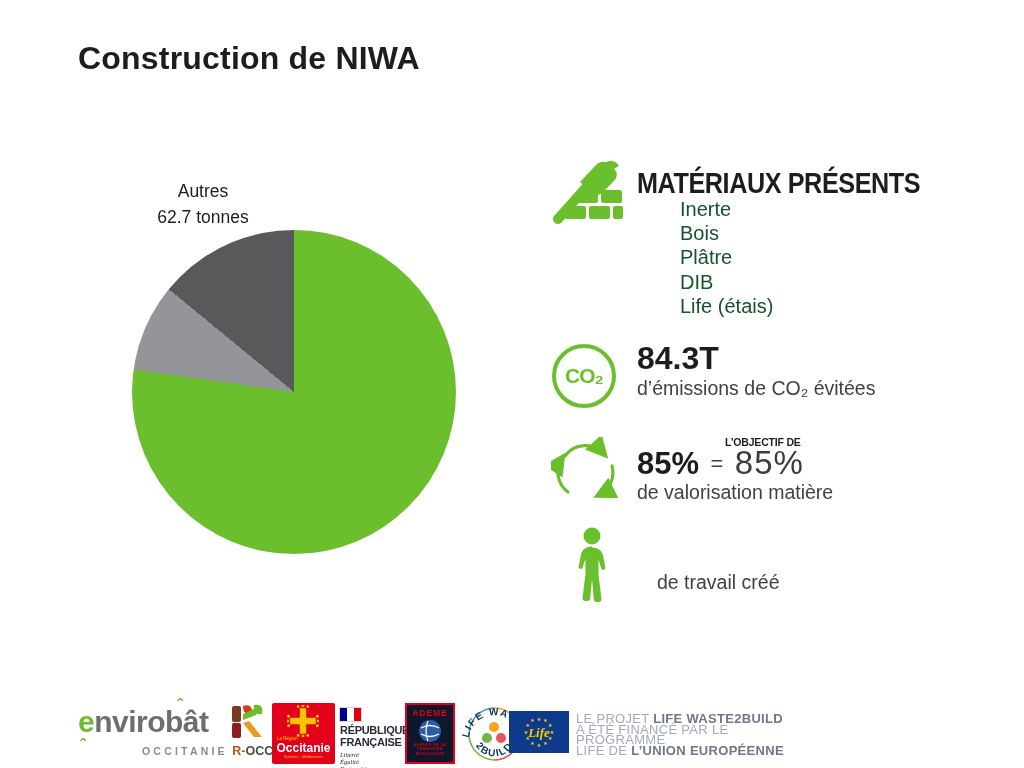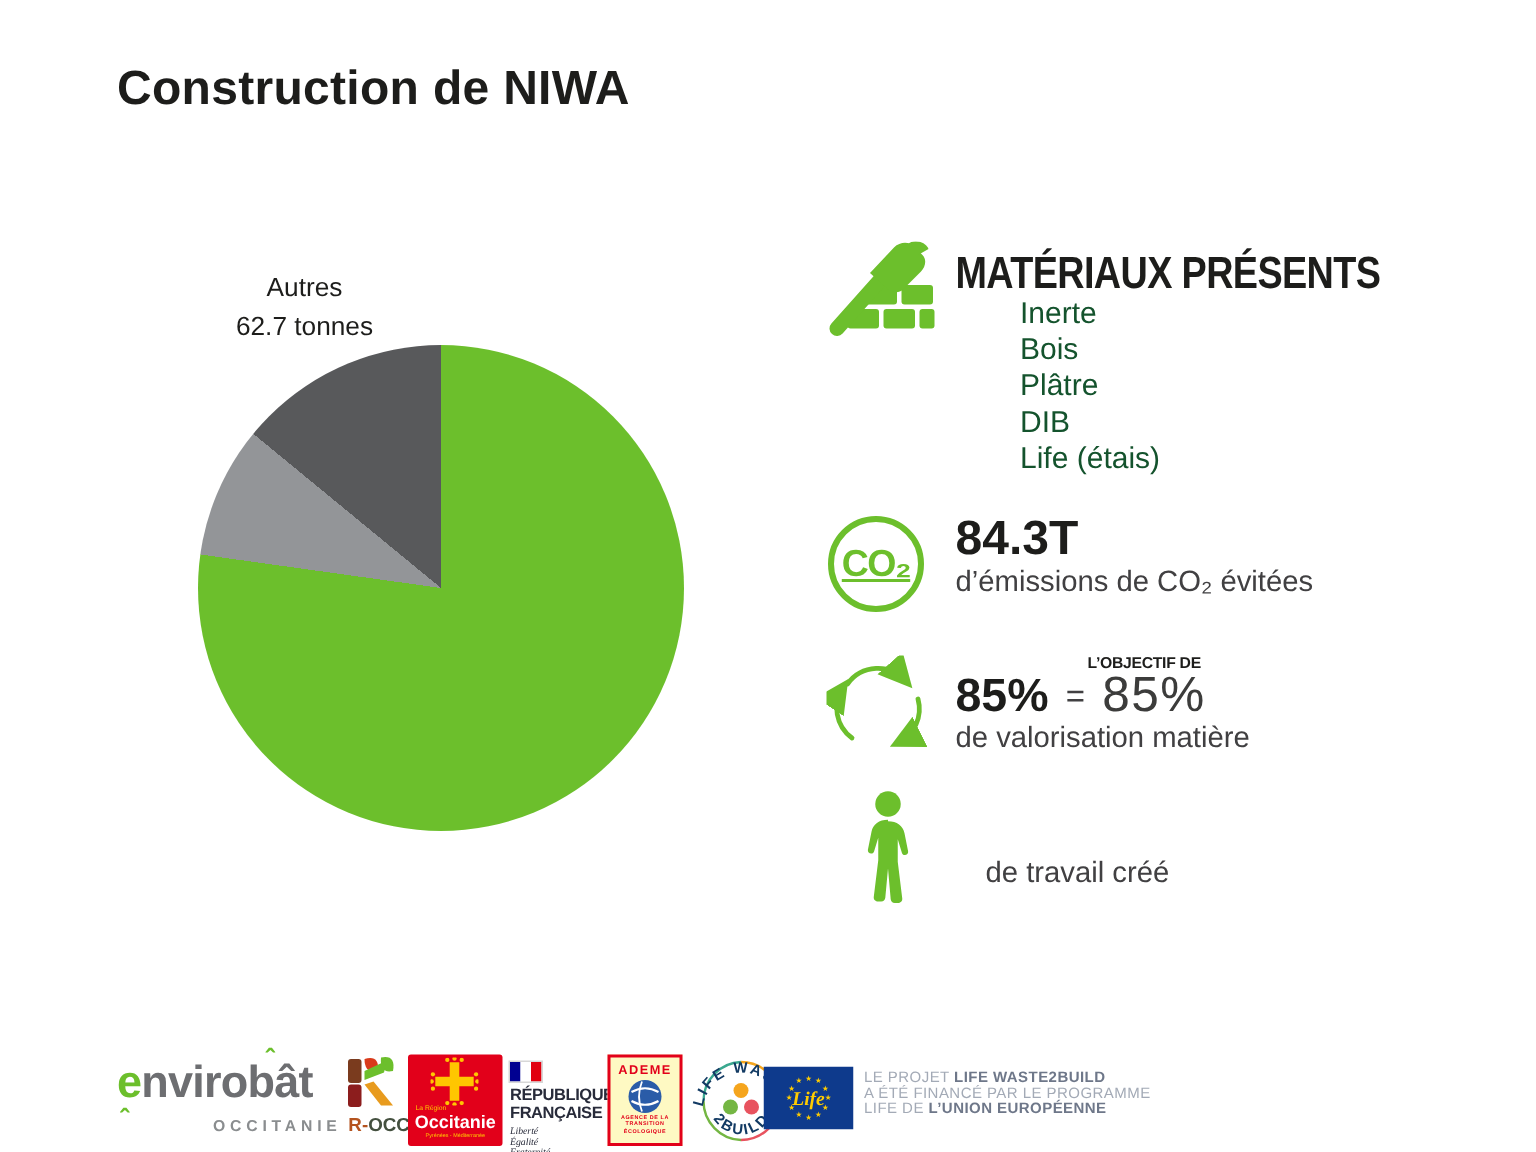--- a/index.html
+++ b/index.html
@@ -17,21 +17,21 @@
   .pl-reemploi{left:8px;top:276px;width:140px;}
   .pl-recyclage{left:372px;top:540px;width:146px;}
 
   
   .stat-icon{position:absolute;}
   .mat-title{position:absolute;left:637px;top:166px;font-size:30px;font-weight:bold;letter-spacing:-.5px;
              transform:scaleX(.84);transform-origin:left center;white-space:nowrap;}
   .mat-list{position:absolute;left:637px;top:197px;font-size:20px;line-height:24.2px;color:#14532d;margin-left:43px;}
   .co2-badge{position:absolute;left:552px;top:344px;width:64px;height:64px;border:4.5px solid #6cbf2c;
              border-radius:50%;box-sizing:border-box;display:flex;align-items:center;justify-content:center;}
-  .co2-badge span{font-size:25px;font-weight:bold;color:#6cbf2c;letter-spacing:-1px;text-decoration:underline;}
+  .co2-badge span{font-size:21px;font-weight:bold;color:#6cbf2c;letter-spacing:-1px;}
   .co2-value{position:absolute;left:637px;top:340px;font-size:32px;font-weight:bold;}
   .co2-desc{position:absolute;left:637px;top:377px;font-size:19.5px;color:#414042;}
   .valo-row{position:absolute;left:637px;top:444px;white-space:nowrap;}
   .valo-bold{font-size:31px;font-weight:bold;color:#1d1d1b;}
   .valo-eq{font-size:22px;color:#414042;padding:0 7px;vertical-align:3px;}
   .valo-light{font-size:33px;font-weight:400;color:#3c3c3b;letter-spacing:1px;}
   .valo-obj{position:absolute;left:725px;top:436px;font-size:10.5px;font-weight:bold;letter-spacing:-.2px;color:#1d1d1b;}
   .valo-desc{position:absolute;left:637px;top:481px;font-size:19.5px;color:#414042;}
   .work-value{position:absolute;left:637px;top:542px;font-size:30px;font-weight:bold;letter-spacing:-.2px;}
   .work-desc{position:absolute;left:637px;top:571px;font-size:19.5px;color:#414042;margin-left:20px;}
@@ -53,28 +53,28 @@
   .occ-name{position:absolute;left:0;top:38px;width:63px;text-align:center;color:#fff;font-weight:bold;font-size:12px;}
   .occ-sub{position:absolute;left:0;top:52px;width:63px;text-align:center;color:#ffc600;font-size:3.6px;}
 
   .rf-block{position:absolute;left:340px;top:708px;width:62px;}
   .rf-flag{width:21px;height:13px;display:flex;outline:1px solid #d7d7d7;}
   .rf-flag div{flex:1;}
   .rf-name{font-size:11px;font-weight:bold;color:#282b3a;line-height:12px;margin-top:3px;letter-spacing:-.3px;}
   .rf-motto{font-family:"Liberation Serif",serif;font-style:italic;font-size:6.5px;line-height:7.2px;color:#282b3a;margin-top:3px;}
 
   .ademe-box{position:absolute;left:405px;top:703px;width:50px;height:61px;border:2.5px solid #e2001a;
-             box-sizing:border-box;background:#fef9c3;text-align:center;}
+             box-sizing:border-box;background:#0f172a;text-align:center;}
   .ademe-name{font-size:8.5px;font-weight:bold;color:#e2001a;letter-spacing:1px;margin-top:3px;}
   .ademe-globe{margin-top:1px;}
   .ademe-sub{font-size:3.6px;line-height:4.4px;color:#e2001a;font-weight:bold;letter-spacing:.4px;}
 
   .life-badge{position:absolute;left:461px;top:701px;}
   .eu-box{position:absolute;left:509px;top:711px;}
-  .funding{position:absolute;left:576px;top:714px;width:220px;font-size:10px;line-height:10.6px;
+  .funding{position:absolute;left:576px;top:714px;width:220px;font-size:13px;line-height:10.6px;
            letter-spacing:.3px;color:#a3aab6;}
   .funding b{color:#6e7789;}
 
   svg{display:block;}
 </style>
 </head>
 <body>
 
 <div class="canvas">
 

